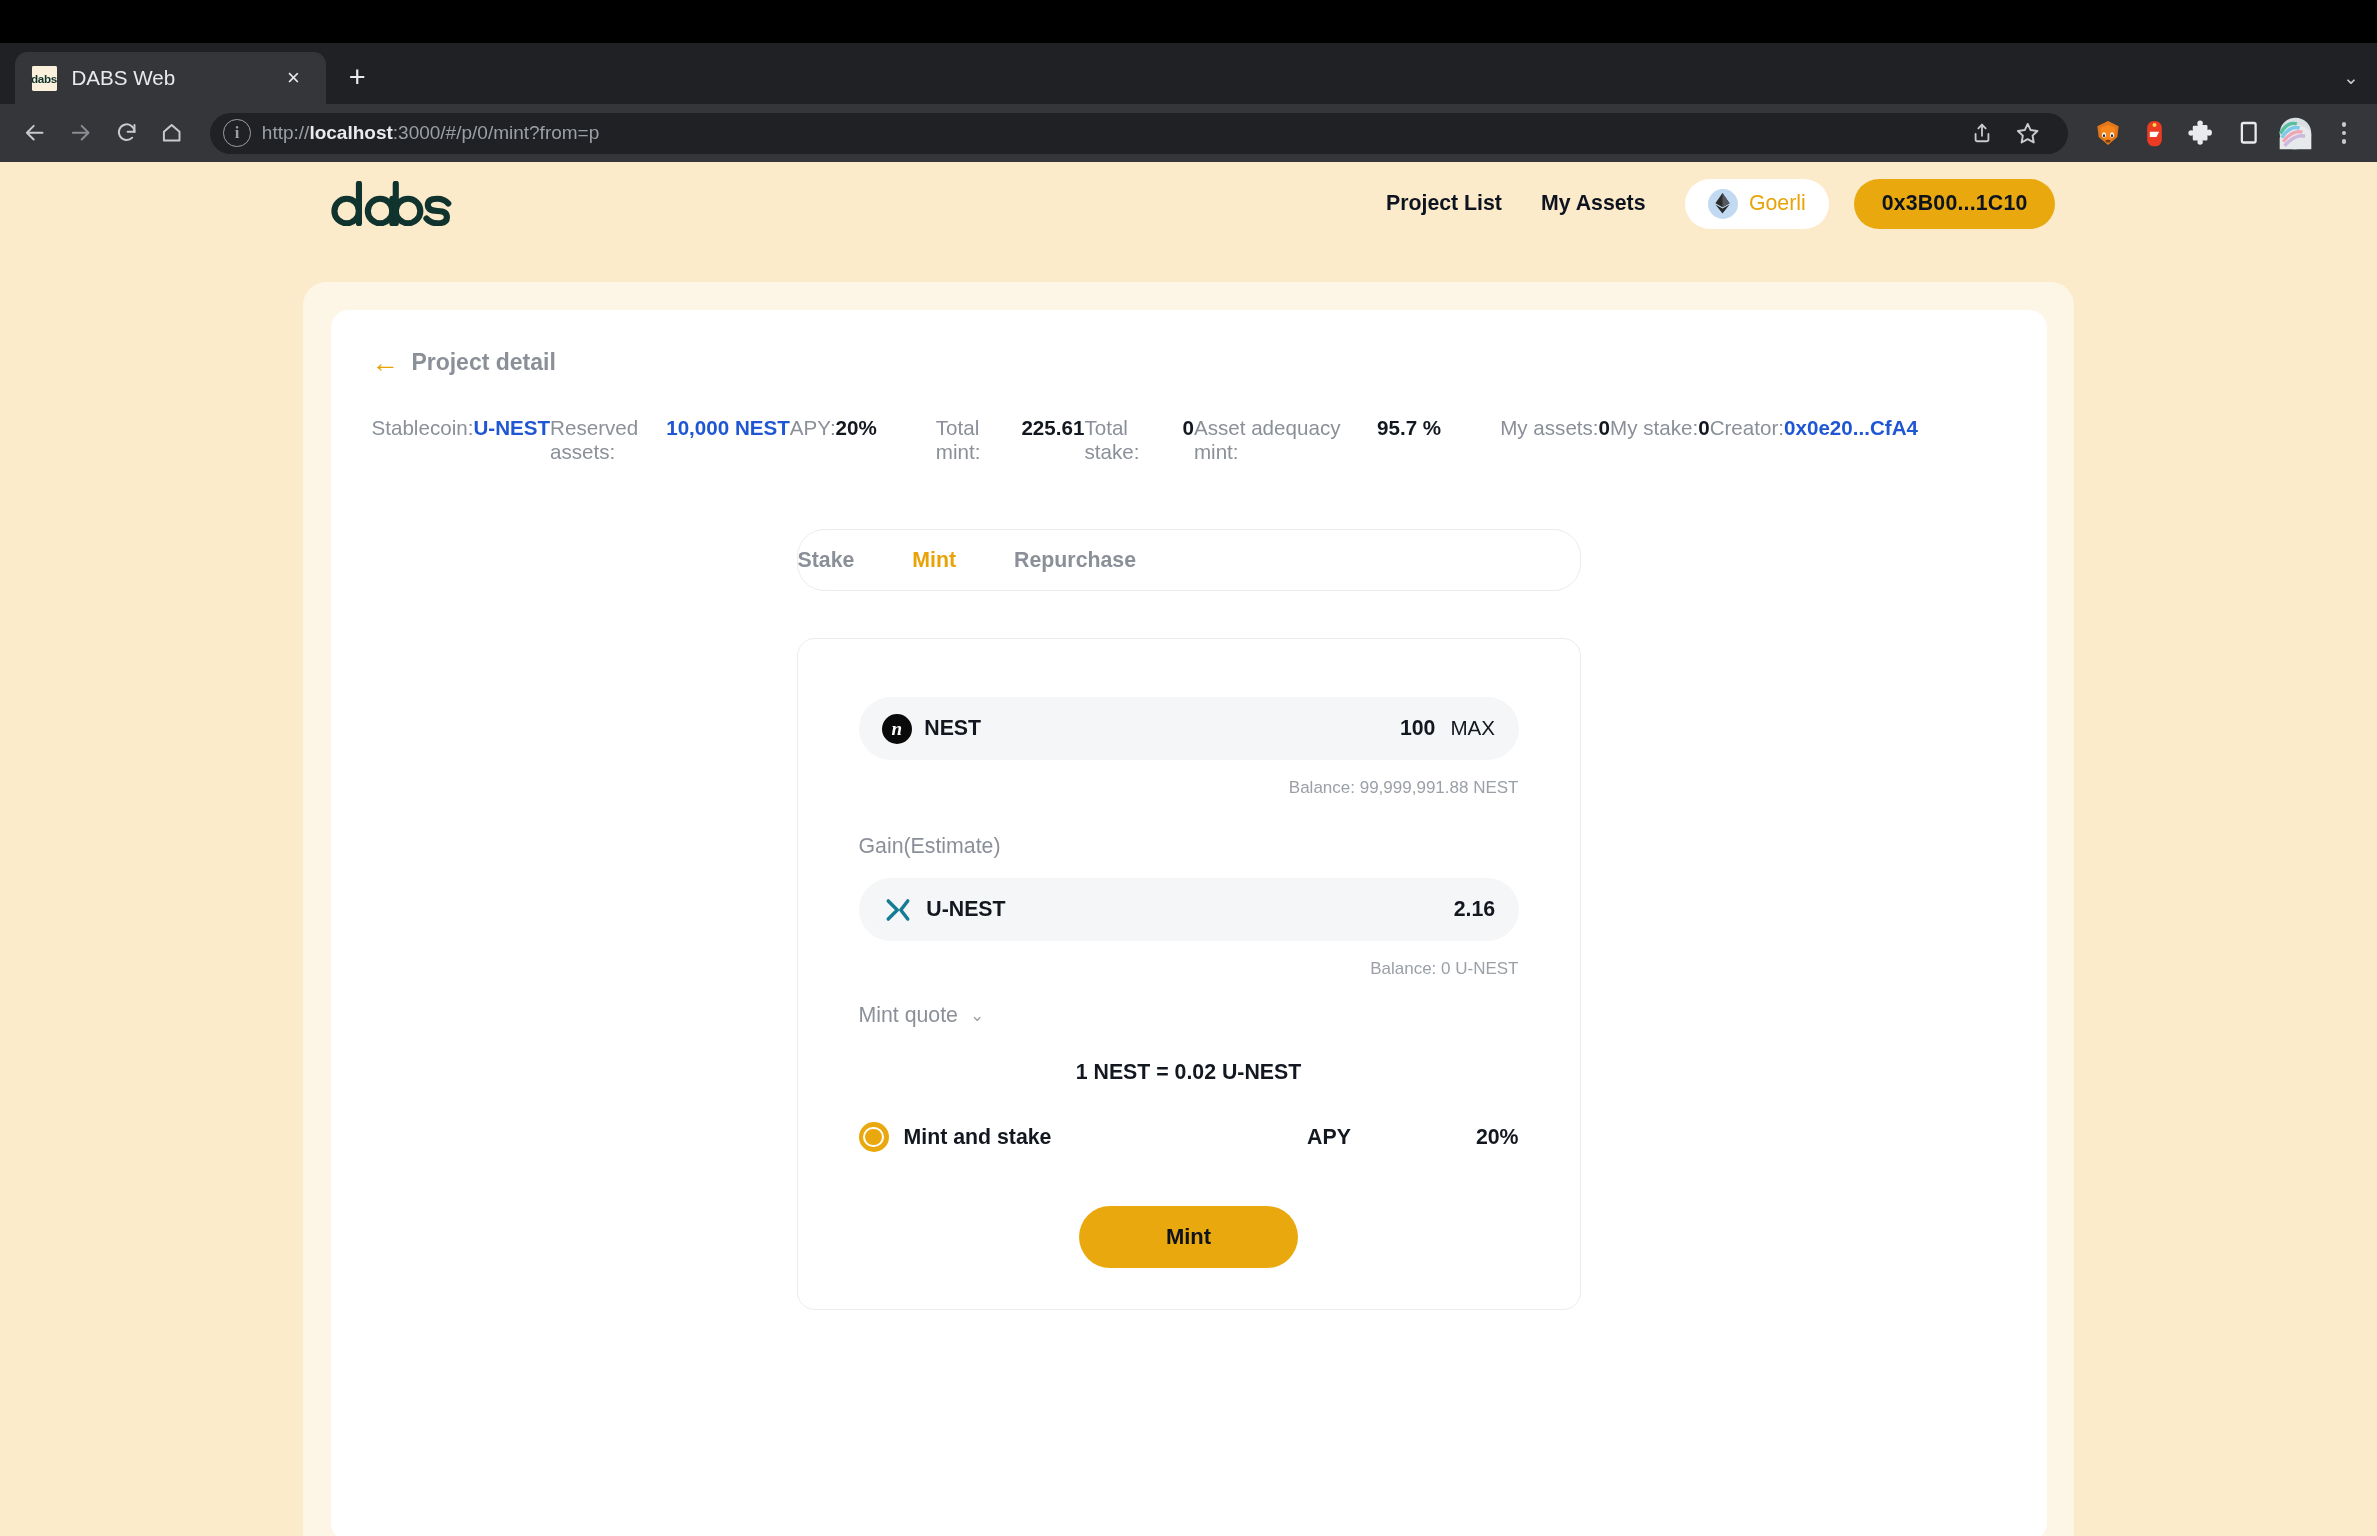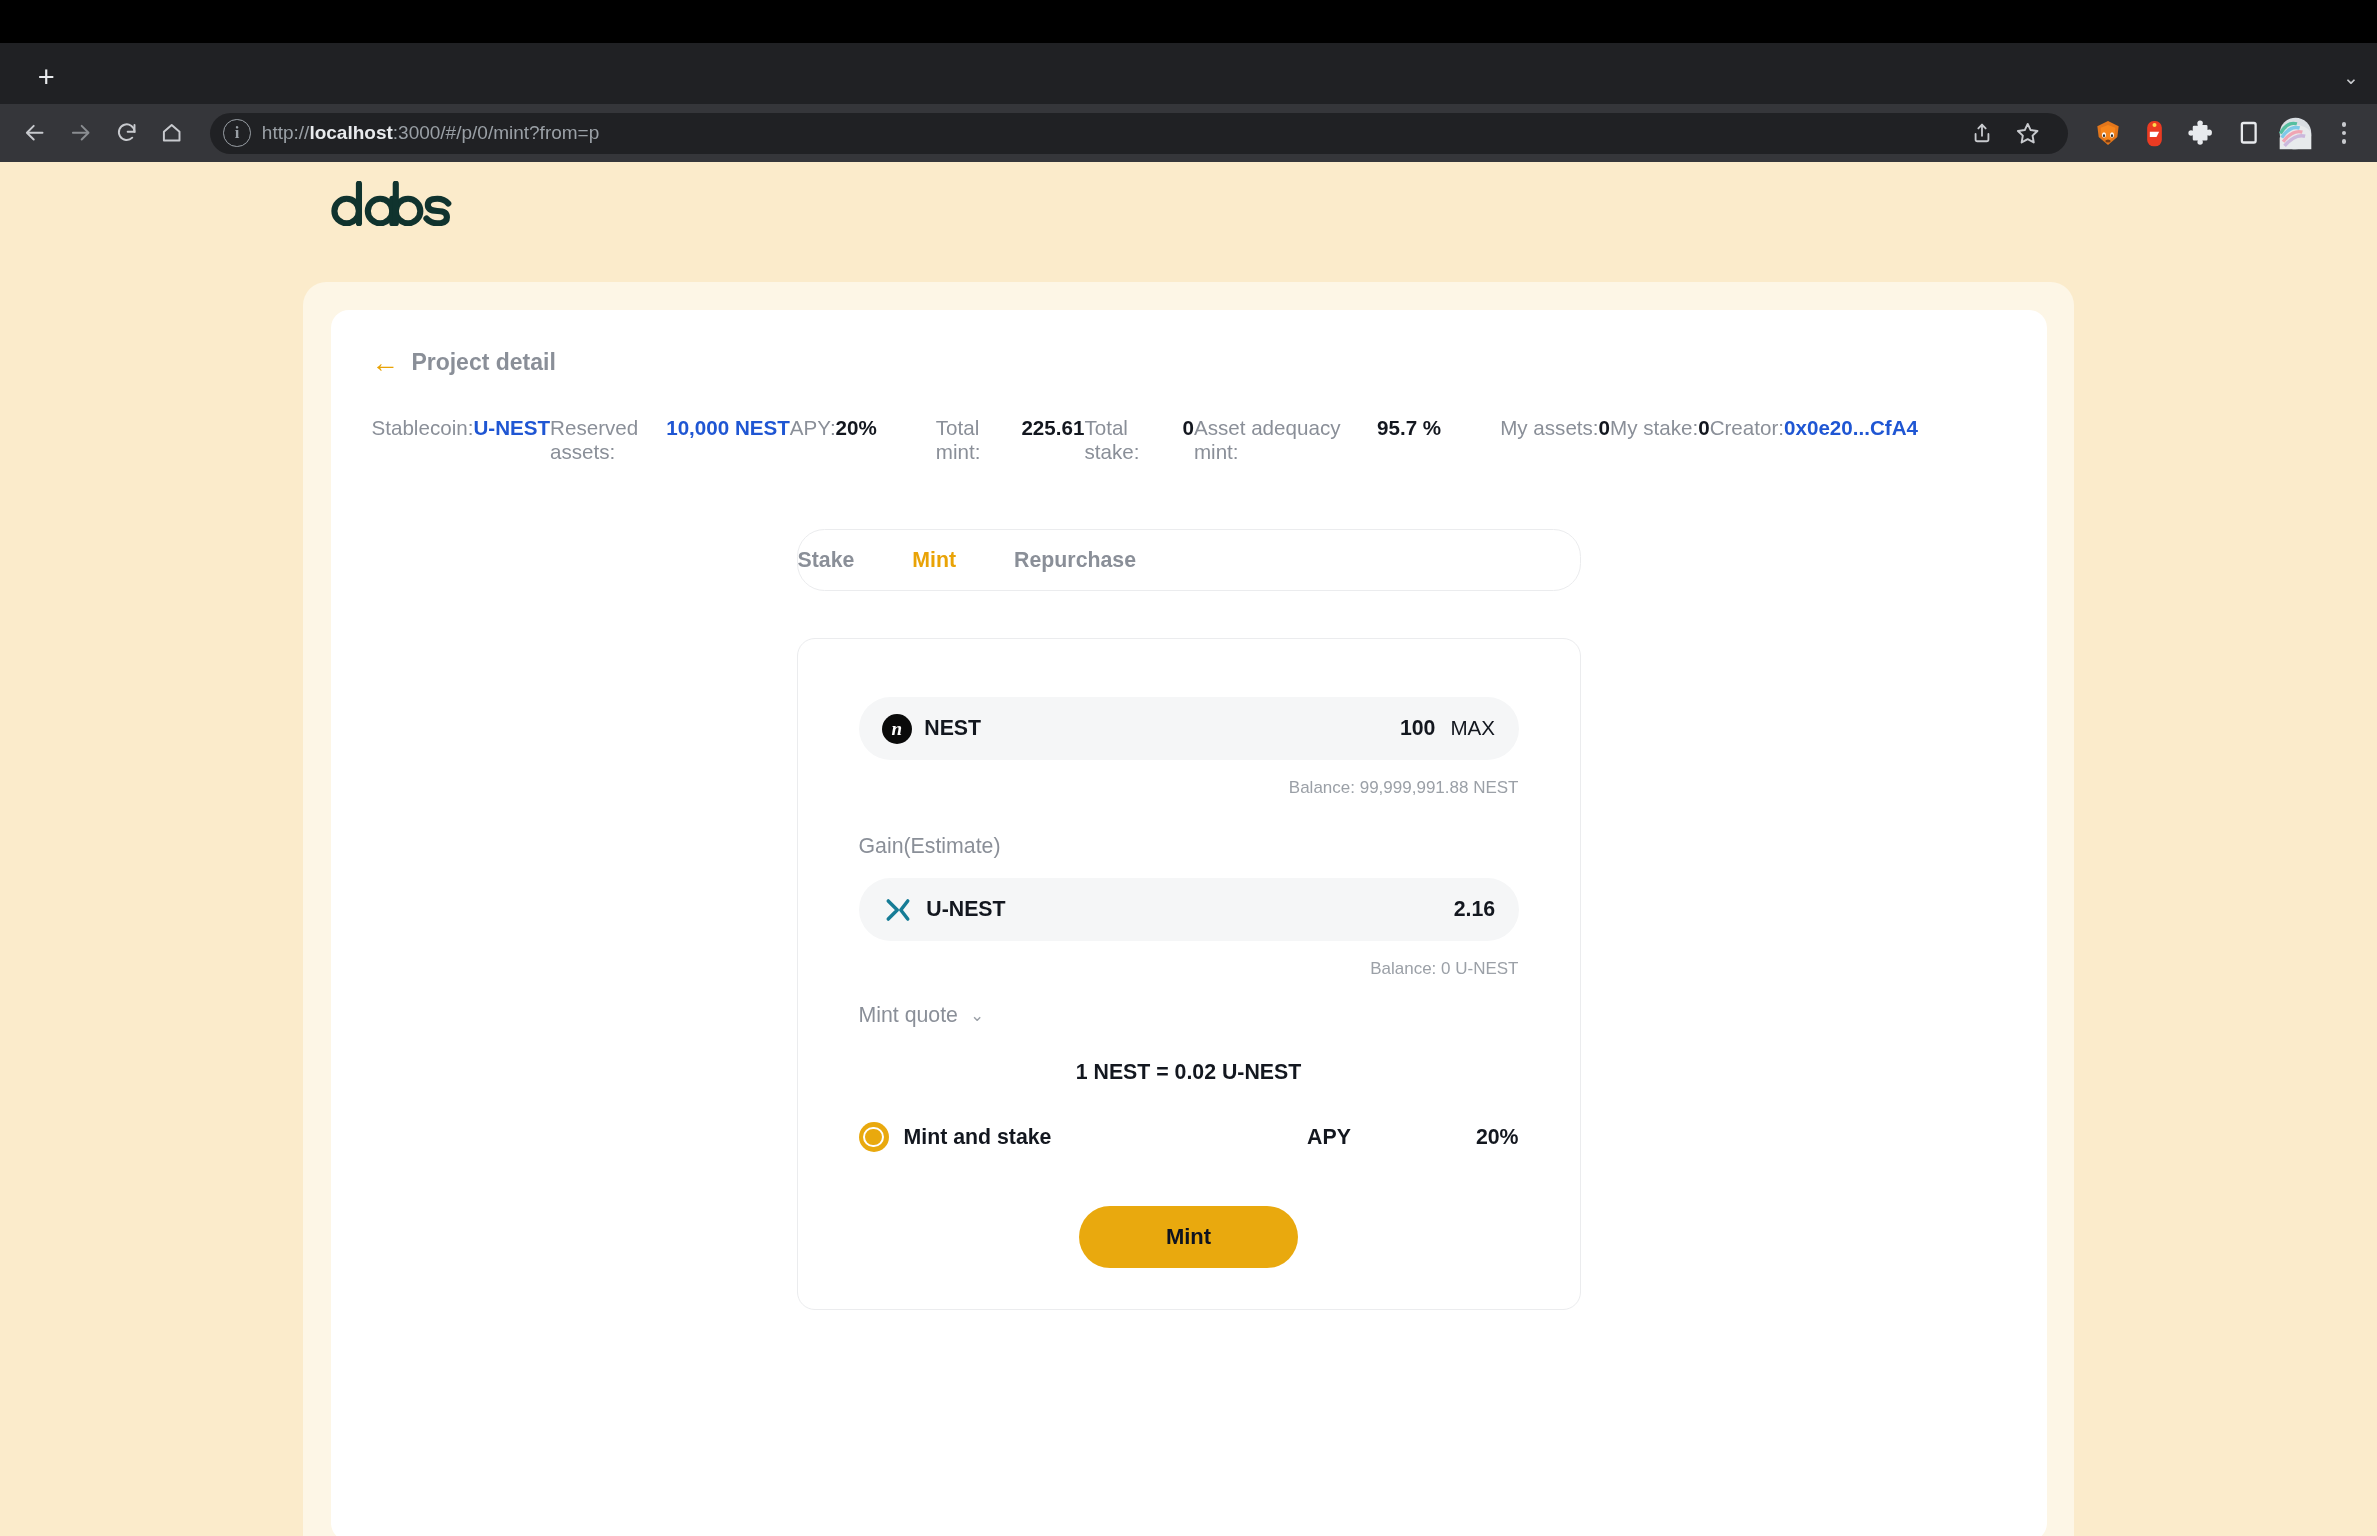--- a/index.html
+++ b/index.html
@@ -183,20 +183,27 @@
   }
 </style>
 </head>
 <body>
 
 <div class="browser">
 
   <div class="titlebar-blank"></div>
 
   <div class="tabstrip">
+    <div class="tab">
+      <div class="favicon">
+        <span>dabs</span>
+      </div>
+      <div class="tab-title">DABS Web</div>
+      <div class="tab-close">×</div>
+    </div>
     <div class="newtab">+</div>
     <div class="tabstrip-spacer"></div>
     <div class="chevron-right-end">⌄</div>
   </div>
 
   <div class="toolbar">
     <div class="tb-icon">
       <svg width="23.4" height="23.4" viewBox="0 0 24 24" fill="none" stroke="#C8CACE" stroke-width="2" stroke-linecap="round" stroke-linejoin="round">
           <line x1="20" y1="12" x2="5" y2="12"></line>
           <polyline points="11 19 4 12 11 5"></polyline>
@@ -293,20 +300,37 @@
         <svg width="122" height="45" viewBox="0 0 178 66" fill="none" stroke="#10332E" stroke-width="9" stroke-linecap="round">
           <circle cx="24" cy="44" r="18"></circle>
           <line x1="42" y1="4" x2="42" y2="62"></line>
           <circle cx="73" cy="44" r="18"></circle>
           <line x1="91" y1="26" x2="91" y2="62"></line>
           <circle cx="114" cy="44" r="18"></circle>
           <line x1="96" y1="4" x2="96" y2="62"></line>
           <path d="M173 33 q-6 -7 -16 -7 q-14 0 -14 9 q0 9 14 9 q14 0 14 9 q0 9 -14 9 q-10 0 -16 -7"></path>
         </svg>
       </div>
+      <div class="nav">
+        <div class="nav-link">Project List</div>
+        <div class="nav-link">My Assets</div>
+        <div class="net-pill">
+          <div class="eth-badge">
+            <svg width="15" height="20.6" viewBox="0 0 22 32">
+                <path d="M11 0 L22 16 L11 22 L0 16z" fill="#2b2b2b"></path>
+                <path d="M11 0 L22 16 L11 22z" fill="#55585f"></path>
+                <path d="M11 24 L22 18 L11 32 L0 18z" fill="#2b2b2b"></path>
+              </svg>
+          </div>
+          <div class="net-name">Goerli</div>
+        </div>
+        <div class="addr-pill">
+          <span>0x3B00...1C10</span>
+        </div>
+      </div>
     </div>
 
     <div class="outer-panel">
       <div class="white-card">
 
         <div class="back-row">
           <div class="back-arrow">←</div>
           <div class="back-label">Project detail</div>
         </div>
 

